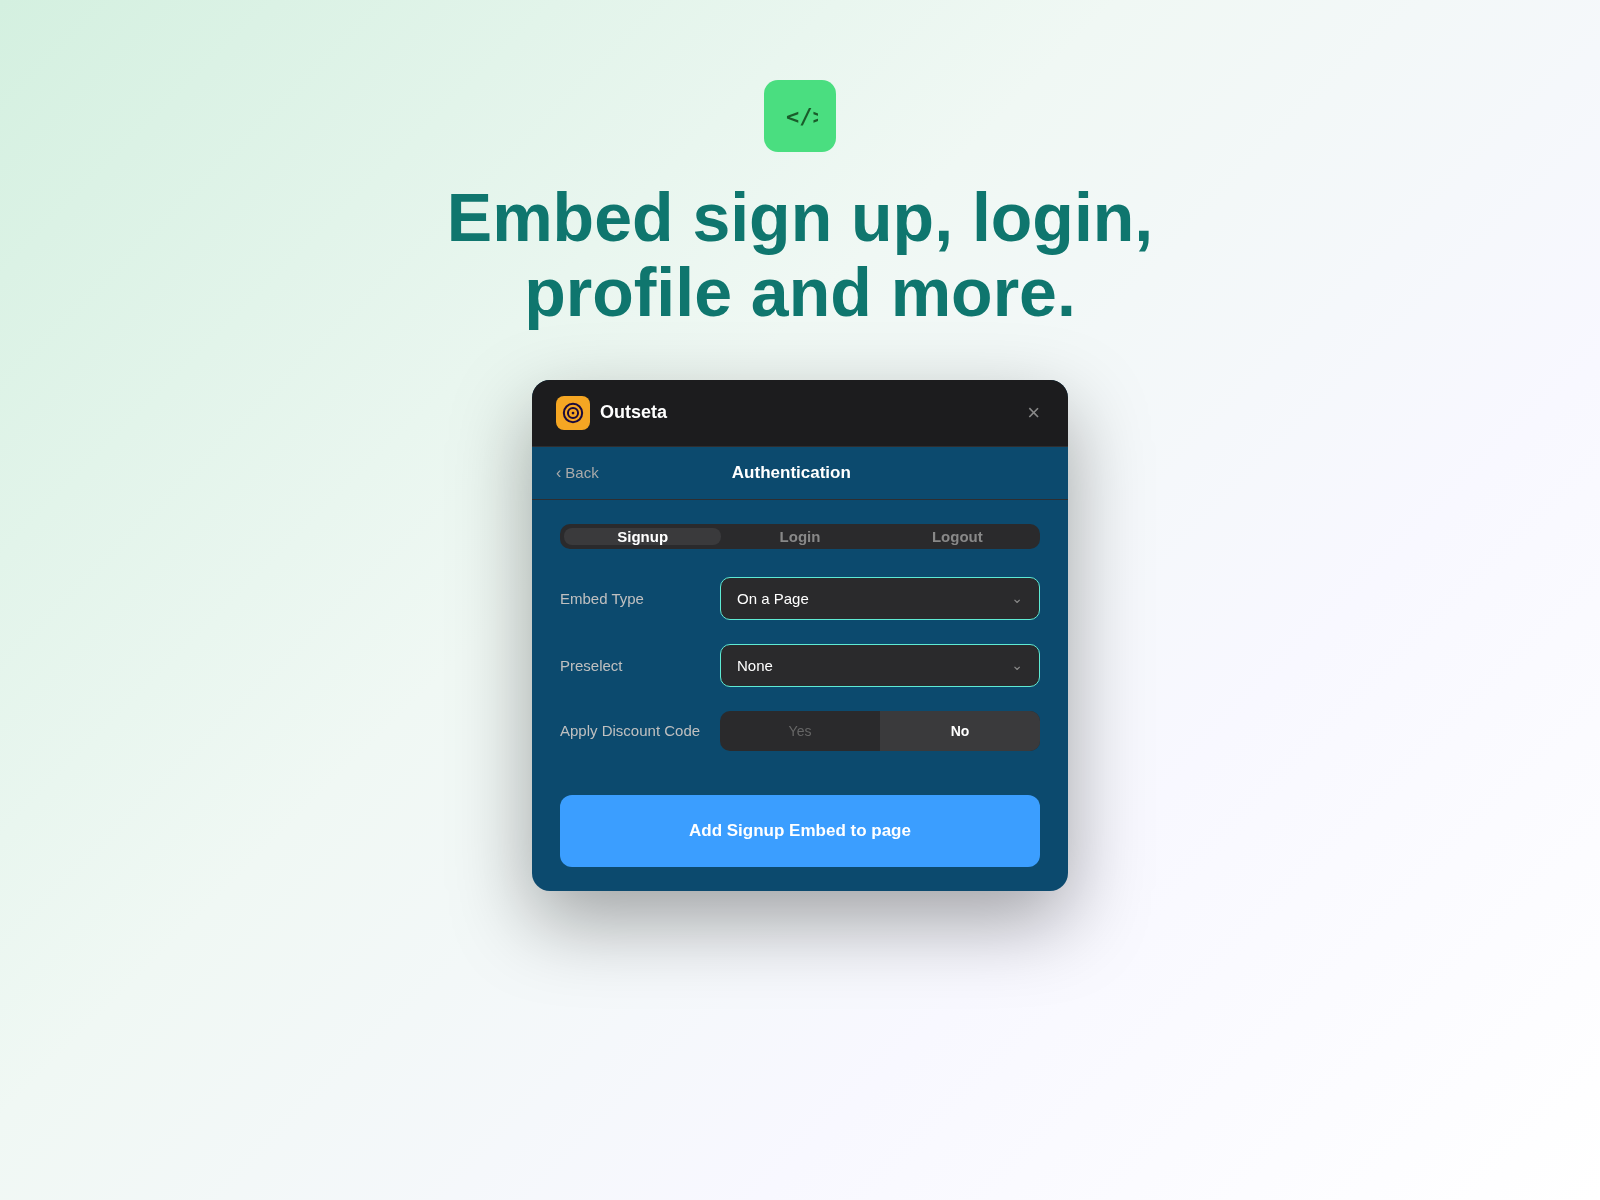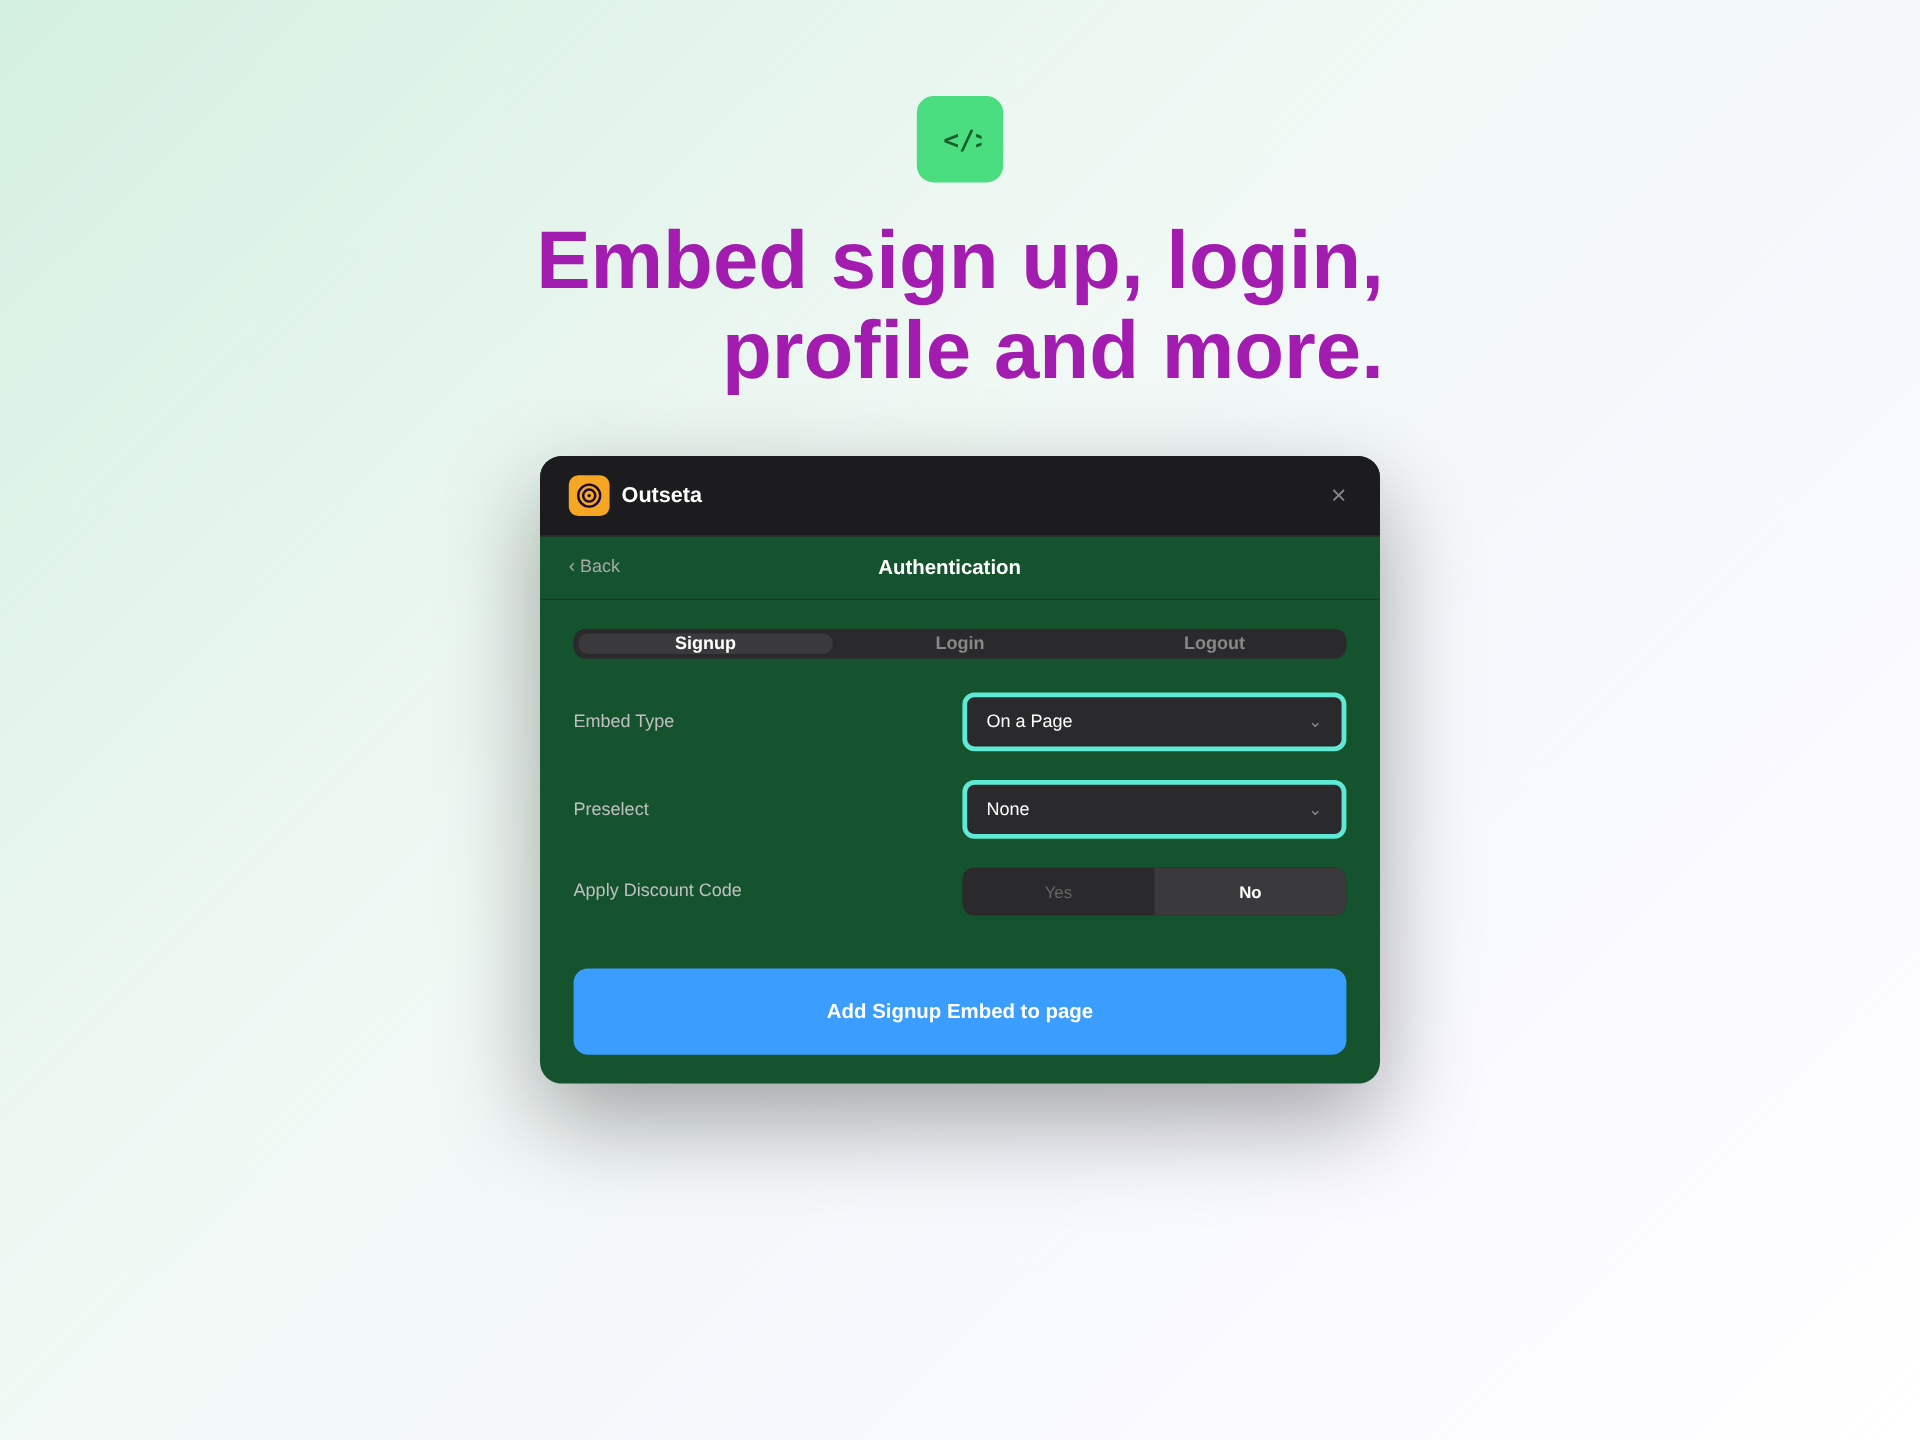--- a/index.html
+++ b/index.html
@@ -39,30 +39,30 @@
     }
 
     .code-icon-wrapper svg {
       width: 36px;
       height: 36px;
     }
 
     .headline {
       font-size: 68px;
       font-weight: 900;
-      color: #a21caf;
-      text-align: right;
+      color: #0f766e;
+      text-align: center;
       line-height: 1.1;
       max-width: 800px;
       margin-bottom: 50px;
     }
 
     .modal-window {
-      width: 700px;
-      background: #14532d;
+      width: 536px;
+      background: #0c4a6e;
       border-radius: 18px;
       overflow: hidden;
       box-shadow: 0 30px 80px rgba(0,0,0,0.35);
     }
 
     .modal-header {
       display: flex;
       align-items: center;
       justify-content: space-between;
       padding: 16px 24px;
@@ -179,21 +179,21 @@
 
     .form-label {
       color: #c0c0c0;
       font-size: 15px;
       font-weight: 400;
     }
 
     .form-select {
       width: 320px;
       background: #2a2a2c;
-      border: 4px solid #5eead4;
+      border: 1px solid #5eead4;
       border-radius: 10px;
       padding: 12px 16px;
       color: #ffffff;
       font-size: 15px;
       display: flex;
       align-items: center;
       justify-content: space-between;
       cursor: pointer;
     }
 

